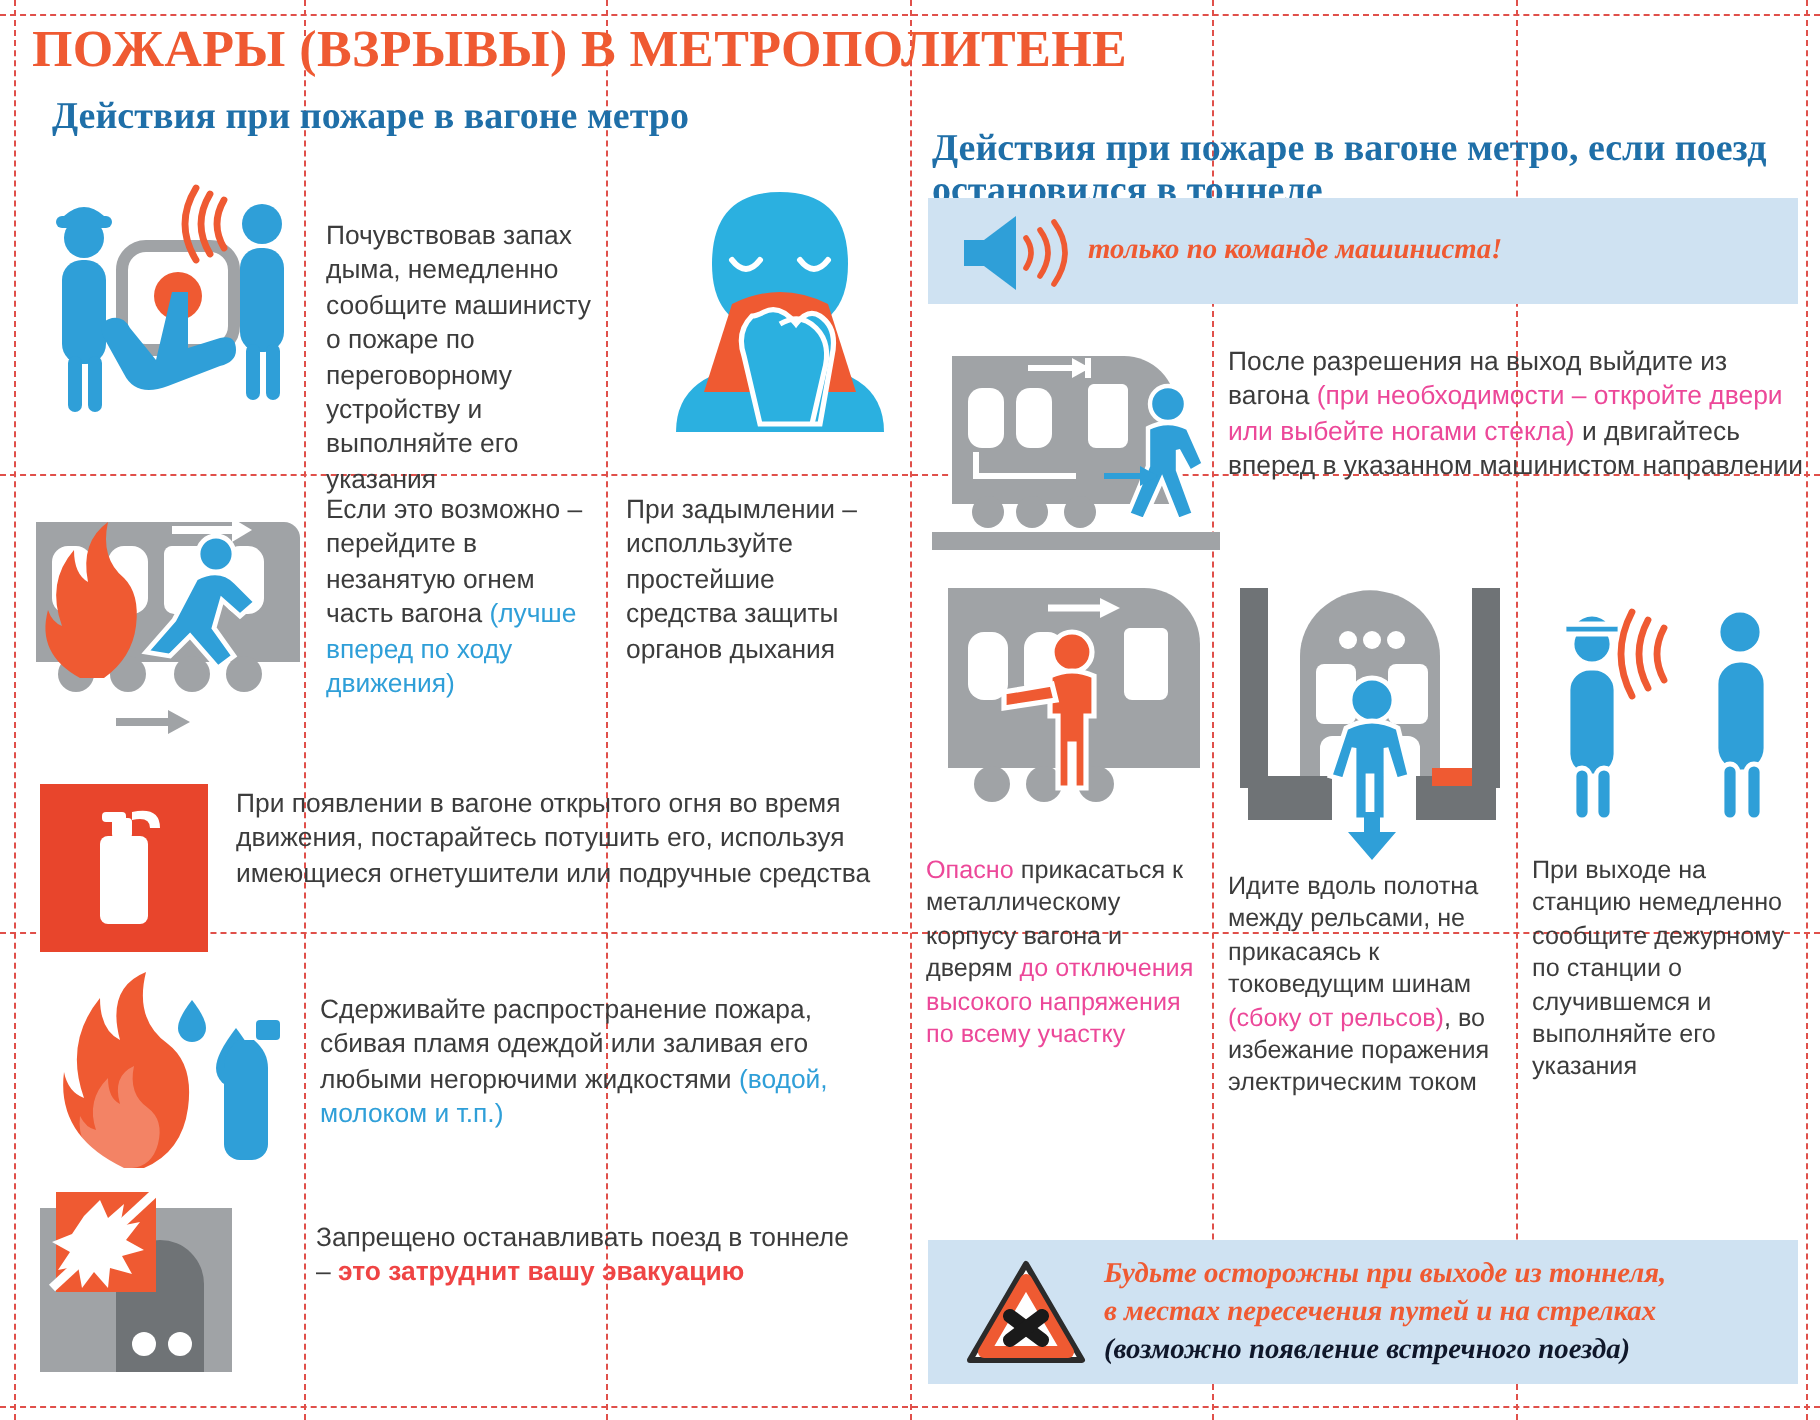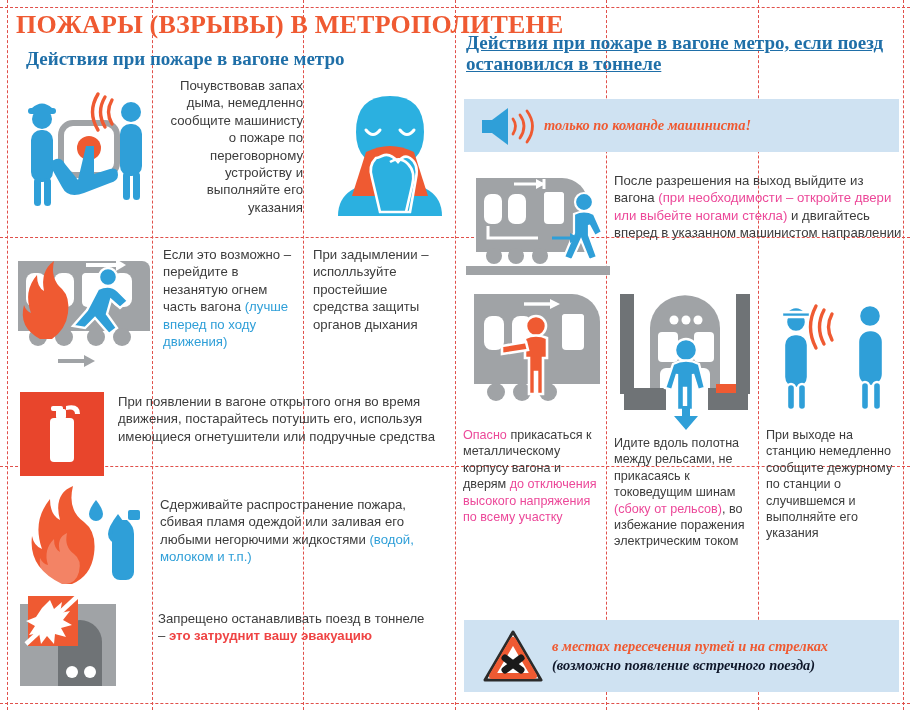--- a/index.html
+++ b/index.html
@@ -20,21 +20,21 @@
     font-family:"Liberation Serif","DejaVu Serif",serif;
     font-weight:bold;font-size:26px;letter-spacing:.2px;color:#ef5a32;
     white-space:nowrap;
   }
   .col-head{
     position:absolute;
     font-family:"Liberation Serif","DejaVu Serif",serif;
     font-weight:bold;font-size:19px;line-height:21px;color:#1f6fa8;
   }
   .col-head.left{left:26px;top:48px;}
-  .col-head.right{left:466px;top:32px;width:430px;text-decoration:underline;}
+  .col-head.right{left:466px;top:64px;width:430px;}
 
   
   .tb{position:absolute;font-size:13.2px;line-height:17.4px;color:#3c3c3c;}
   .tb.small{font-size:12.6px;line-height:16.4px;}
   .or{color:#ec4899;}
   .bl{color:#2f9fd8;text-align:right;}
   .bold{font-weight:bold;color:#ef4444;}
 
   
   .banner{position:absolute;background:#cfe2f2;display:flex;align-items:center;}
@@ -97,21 +97,21 @@
       </g>
 
       <g fill="none" stroke="#ef5a32" stroke-width="3.4" stroke-linecap="round">
         <path d="M98 12 q-7 12 0 24"></path>
         <path d="M91 9 q-9 15 0 30"></path>
         <path d="M84 6 q-11 18 0 36"></path>
       </g>
     </svg>
   </div>
 
-  <div class="tb" style="left:163px;top:77px;width:140px;text-align:right;">
+  <div class="tb" style="left:163px;top:109px;width:140px;">
     <span>Почувствовав запах дыма, немедленно сообщите машинисту о пожаре по переговорному устройству и выполняйте его указания</span>
   </div>
 
   <div class="art" style="left:330px;top:86px;">
     <svg width="120" height="130" viewBox="0 0 120 130">
 
       <path d="M8 130 q0 -34 52 -34 q52 0 52 34 z" fill="#2bb0e0"></path>
 
       <path d="M26 46 q0 -36 34 -36 q34 0 34 36 q0 34 -34 34 q-34 0 -34 -34z" fill="#2bb0e0"></path>
 
@@ -384,18 +384,19 @@
       <svg width="62" height="56" viewBox="0 0 62 56">
         <path d="M31 4 L59 52 H3 Z" fill="#ffffff" stroke="#2b2b2b" stroke-width="3" stroke-linejoin="round"></path>
         <path d="M31 12 L52 48 H10 Z" fill="#ffffff" stroke="#ef5a32" stroke-width="6" stroke-linejoin="round"></path>
         <g stroke="#1a1a1a" stroke-width="7" stroke-linecap="round">
           <path d="M23 30 l16 12"></path>
           <path d="M39 30 l-16 12"></path>
         </g>
       </svg>
     </div>
     <div class="btext" style="margin-left:26px;">
+      <div>Будьте осторожны при выходе из тоннеля,</div>
       <div>в местах пересечения путей и на стрелках</div>
       <div class="dk">(возможно появление встречного поезда)</div>
     </div>
   </div>
 
 </div>
 
 </body></html>

